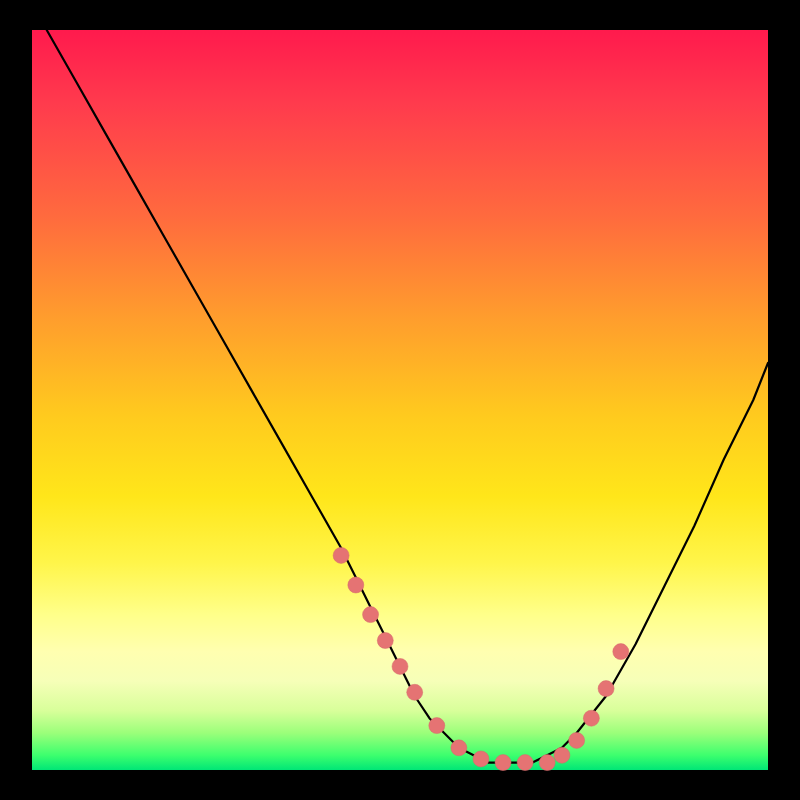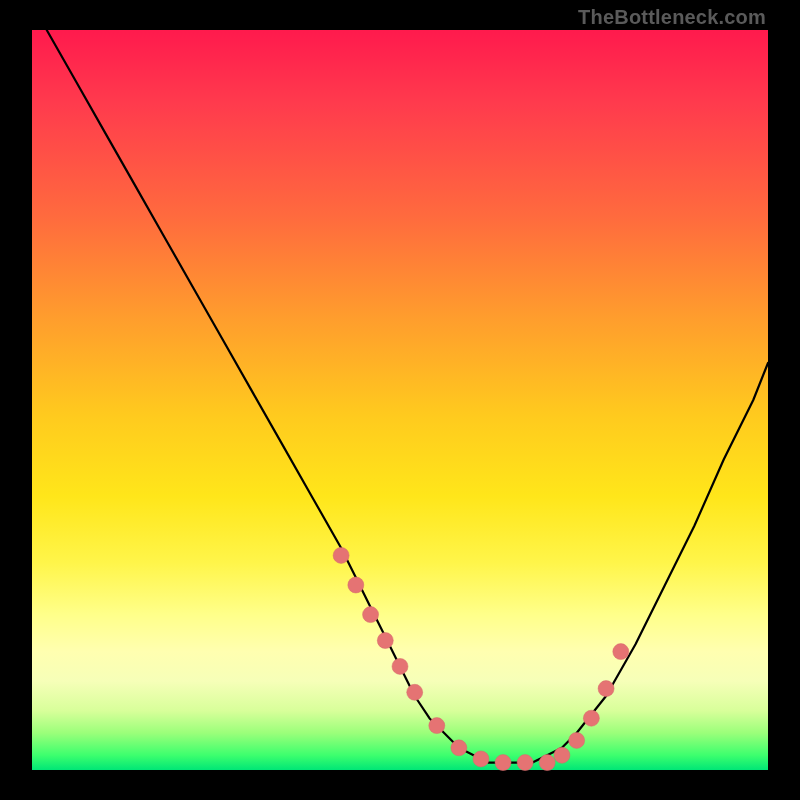--- a/index.html
+++ b/index.html
@@ -61,21 +61,20 @@
     fill: #e57373;
     stroke: #d46a6a;
     stroke-width: 0.5;
   }
 </style>
 </head>
 <body>
 
 <div class="frame">
   <div class="plot-area"></div>
-  <div class="watermark">TheBottleneck.com</div>
   <svg class="curve" viewBox="0 0 736 740">
     <path id="curve-path" class="curve-path" d="M14.72 0.00 L44.16 51.80 L73.60 103.60 L103.04 155.40 L132.48 207.20 L161.92 259.00 L191.36 310.80 L220.80 362.60 L250.24 414.40 L279.68 466.20 L309.12 518.00 L323.84 547.60 L338.56 577.20 L353.28 606.80 L368.00 636.40 L382.72 666.00 L397.44 688.20 L412.16 703.00 L426.88 717.80 L441.60 725.20 L456.32 732.60 L471.04 732.60 L485.76 732.60 L500.48 732.60 L515.20 725.20 L529.92 717.80 L544.64 703.00 L574.08 666.00 L603.52 614.20 L632.96 555.00 L662.40 495.80 L691.84 429.20 L721.28 370.00 L736.00 333.00"></path>
     <g id="dots-group">
         <circle cx="309.12" cy="525.40" r="8" class="dot"></circle>
         <circle cx="323.84" cy="555.00" r="8" class="dot"></circle>
         <circle cx="338.56" cy="584.60" r="8" class="dot"></circle>
         <circle cx="353.28" cy="610.50" r="8" class="dot"></circle>
         <circle cx="368.00" cy="636.40" r="8" class="dot"></circle>
         <circle cx="382.72" cy="662.30" r="8" class="dot"></circle>
         <circle cx="404.80" cy="695.60" r="8" class="dot"></circle>

